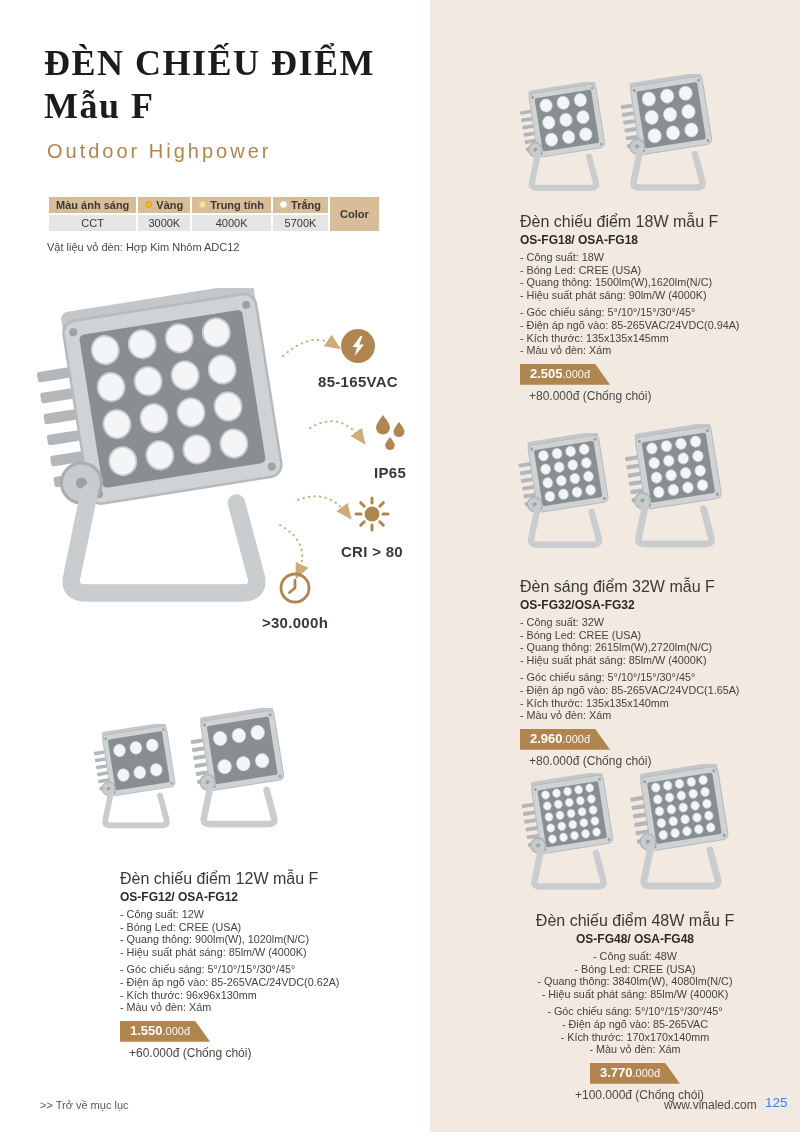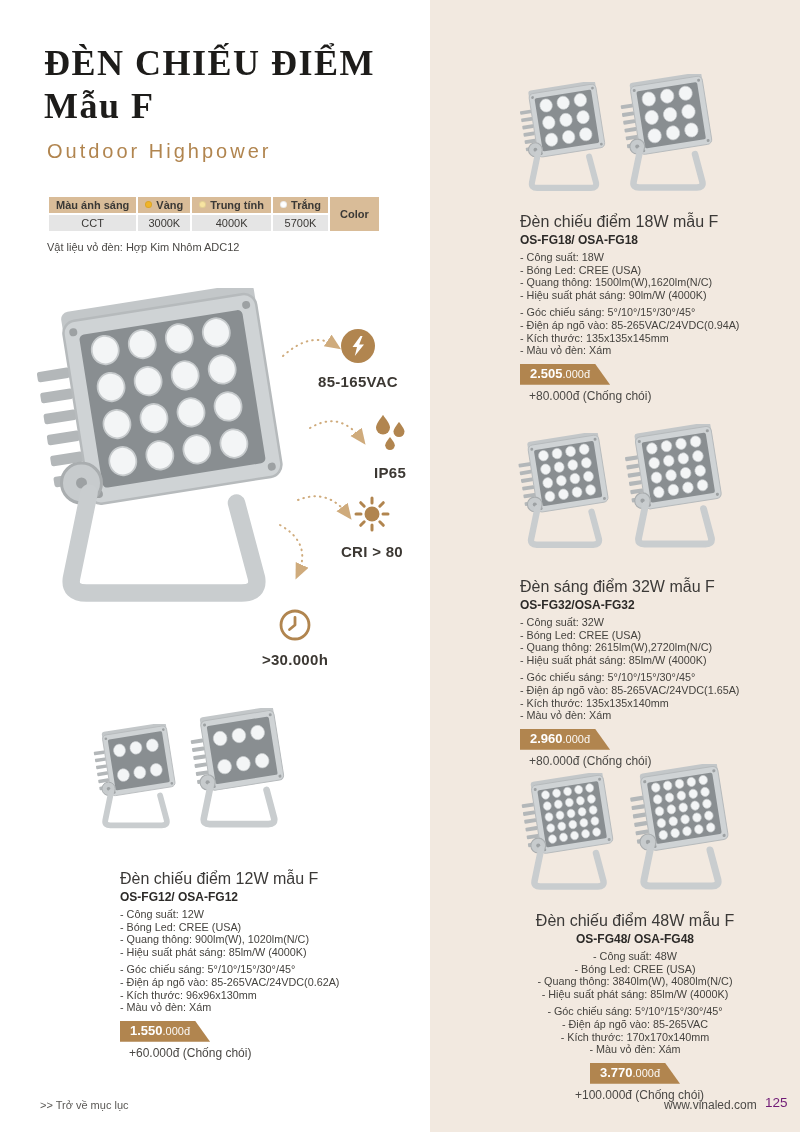--- a/index.html
+++ b/index.html
@@ -26,21 +26,21 @@
 
   .material{ left:47px; top:241px; font-size:11px; color:#4a4845; }
 
   .hero-lamp{ left:14px; top:288px; }
 
   .feature{ width:130px; text-align:center; }
   .feature .lbl{ margin-top:5px; font-size:15px; font-weight:700; color:#3c3833; letter-spacing:.3px; }
   .f-vac{ left:293px; top:328px; }
   .f-ip{  left:325px; top:413px; }
   .f-cri{ left:307px; top:494px; }
-  .f-h{   left:230px; top:608px; }
+  .f-h{   left:230px; top:571px; }
 
   .arrows{ left:250px; top:318px; }
 
   .card{ width:250px; }
   .p-name{ font-size:16px; color:#3b3937; }
   .p-model{ font-size:12px; font-weight:700; color:#2c2a28; margin-top:2px; }
   .p-specs{ list-style:none; margin:4px 0 0 0; padding:0; font-size:10.8px;
             line-height:12.6px; color:#45433f; }
   .p-specs li{ white-space:nowrap; }
   .p-specs li:nth-child(5){ margin-top:5px; }
@@ -57,21 +57,21 @@
   .c12-text{  left:120px; top:870px; }
   .c18-photo{ left:512px; top:74px; }
   .c18-text{  left:520px; top:213px; }
   .c32-photo{ left:510px; top:424px; }
   .c32-text{  left:520px; top:578px; }
   .c48-photo{ left:513px; top:764px; }
   .c48-text{  left:510px; top:912px;text-align:center; }
 
   .footer-back{ left:40px; top:1099px; font-size:11px; color:#5a5855; text-decoration:none; }
   .footer-site{ left:664px; top:1098px; font-size:12px; color:#4c4a47; text-decoration:none; }
-  .footer-page{ left:765px; top:1095px; font-size:13.5px; color:#701a75; }
+  .footer-page{ left:765px; top:1095px; font-size:13.5px; color:#3b82f6; }
 </style>
 </head>
 <body>
 
 <div class="abs right-panel"></div>
 
 <div class="abs page-title">
   <div>ĐÈN CHIẾU ĐIỂM</div>
   <div>Mẫu F</div>
 </div>

